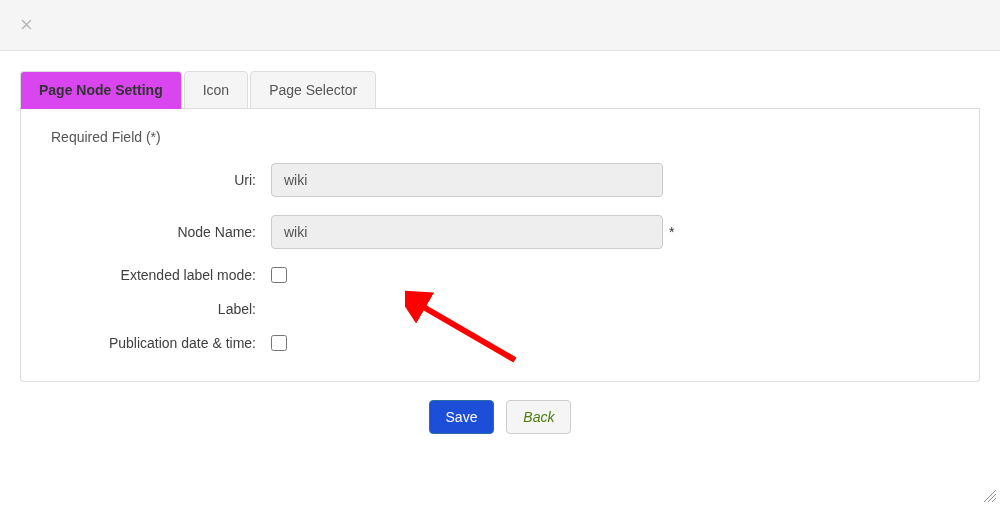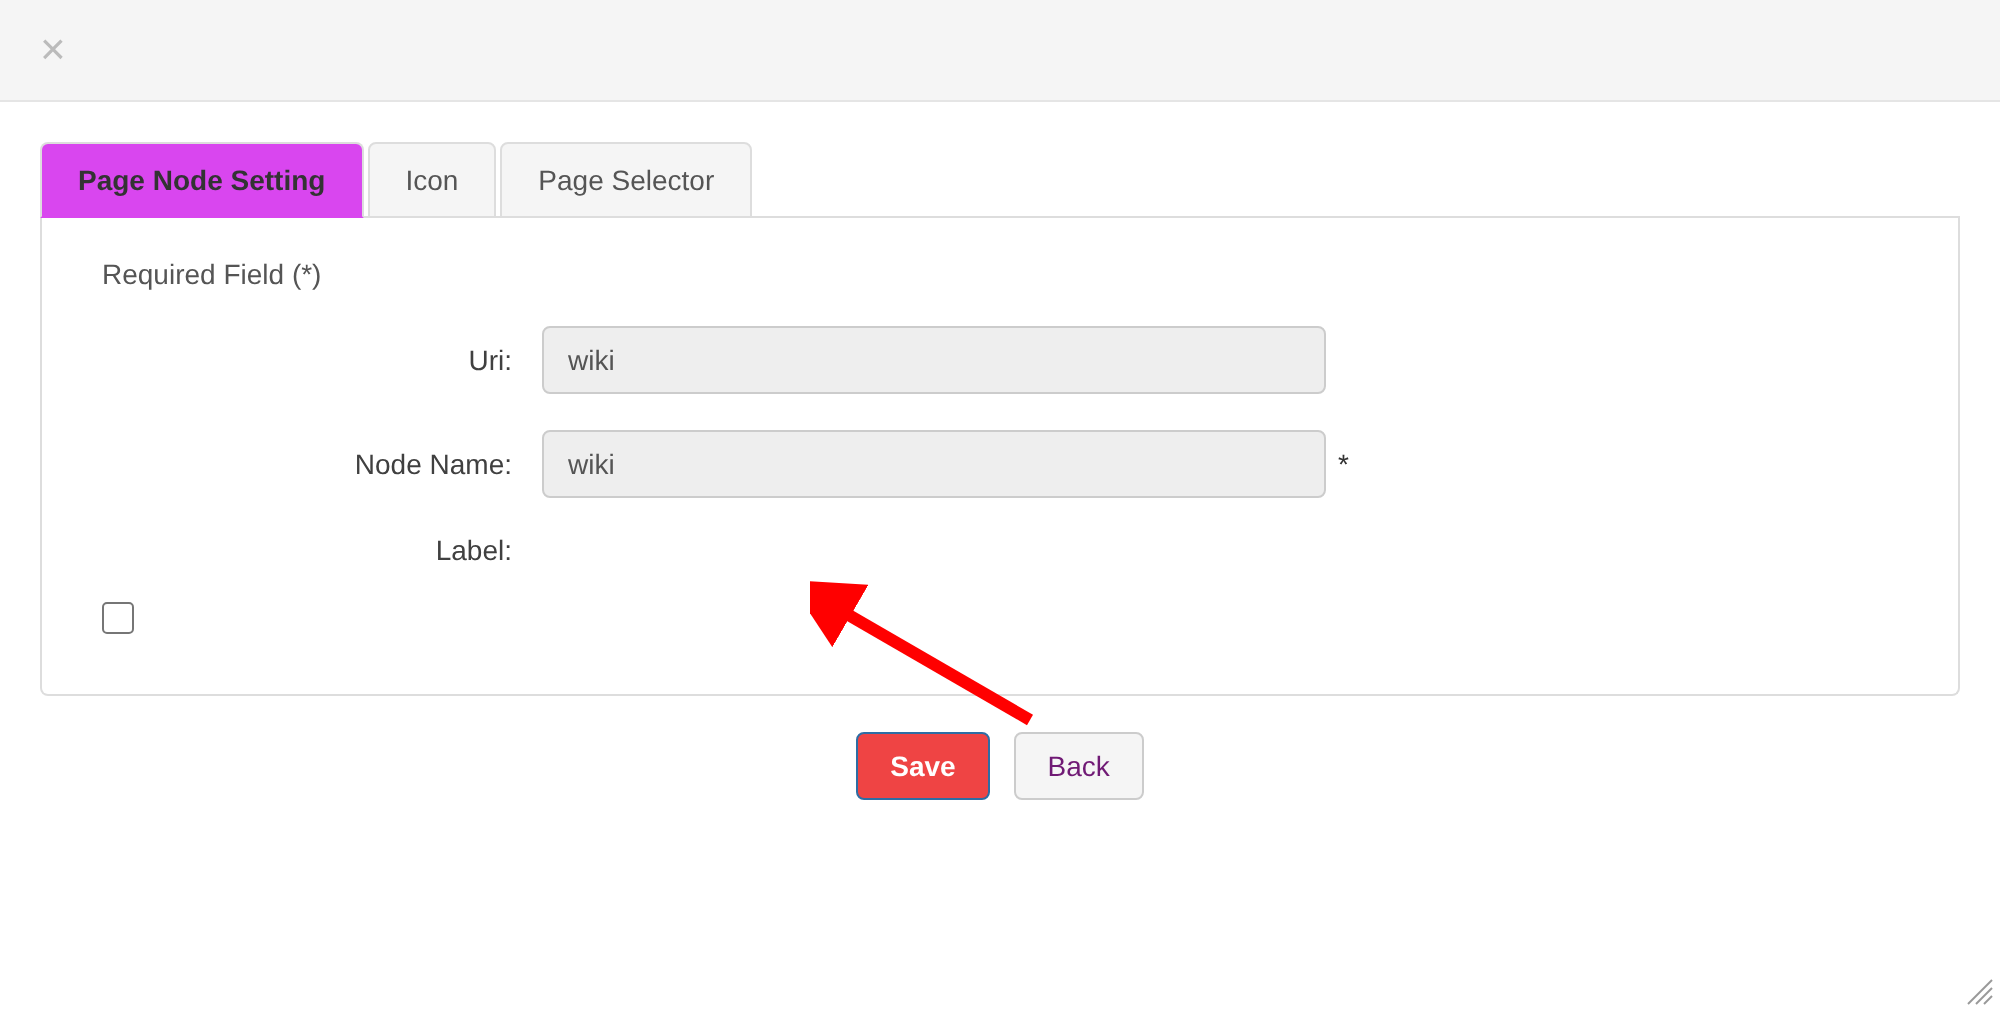--- a/index.html
+++ b/index.html
@@ -24,22 +24,22 @@
 .form-row { display: flex; align-items: center; margin-top: 18px; }
 .form-label { width: 220px; text-align: right; padding-right: 15px; color: #404040; }
 .form-control-wrap { display: flex; align-items: center; }
 .form-input { width: 392px; height: 34px; padding: 6px 12px; border: 1px solid #ccc; border-radius: 4px; font-size: 14px; color: #555; }
 .form-input.readonly { background: #eee; }
 .required-mark { margin-left: 6px; }
 input[type=checkbox] { width: 16px; height: 16px; accent-color: #337ab7; }
 
 .footer-buttons { text-align: center; margin-top: 18px; }
 .btn { display: inline-block; padding: 8px 16px; border-radius: 4px; font-size: 14px; cursor: pointer; border: 1px solid transparent; }
-.btn-primary { background: #ef4444; border-color: #2e6da4; color: #fff; font-weight: bold; }
-.btn-default { background: #f5f5f5; border-color: #ccc; color: #701a75; margin-left: 8px; }
+.btn-primary { background: #1d4ed8; border-color: #2e6da4; color: #fff; font-weight: normal; }
+.btn-default { background: #f5f5f5; border-color: #ccc; color: #4d7c0f; margin-left: 8px; font-style: italic; }
 
 .arrow { position: absolute; pointer-events: none; }
 .resizer { position: absolute; right: 2px; bottom: 2px; }
 </style>
 </head>
 <body>
 
 <div class="modal-header">
   <span class="close-x">×</span>
 </div>
@@ -69,27 +69,34 @@
     </div>
 
     <div class="form-row">
       <div class="form-label">Node Name:</div>
       <div class="form-control-wrap">
         <input type="text" class="form-input readonly" readonly="" value="wiki" style="">
         <span class="required-mark">*</span>
       </div>
     </div>
 
+    <div class="form-row">
+      <div class="form-label">Extended label mode:</div>
+      <div class="form-control-wrap">
+        <input type="checkbox" style="">
+      </div>
+    </div>
 
     <div class="form-row">
       <div class="form-label">Label:</div>
     </div>
 
 
     <div class="form-row">
+      <div class="form-label">Publication date &amp; time:</div>
       <div class="form-control-wrap">
         <input type="checkbox" style="">
       </div>
     </div>
   </div>
 
   <div class="footer-buttons">
     <button class="btn btn-primary">Save</button>
     <button class="btn btn-default">Back</button>
   </div>

